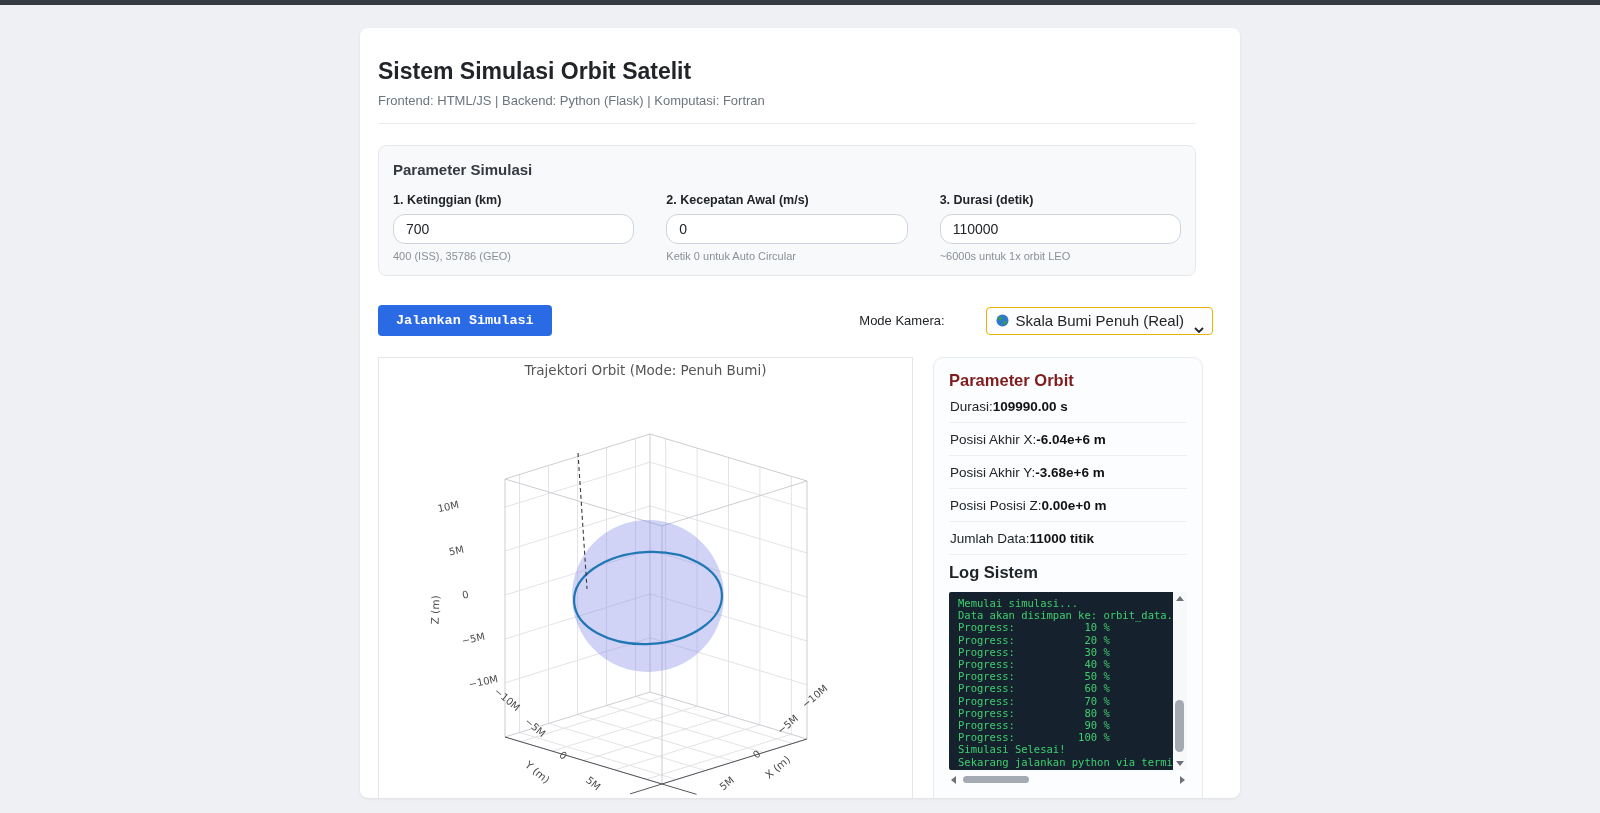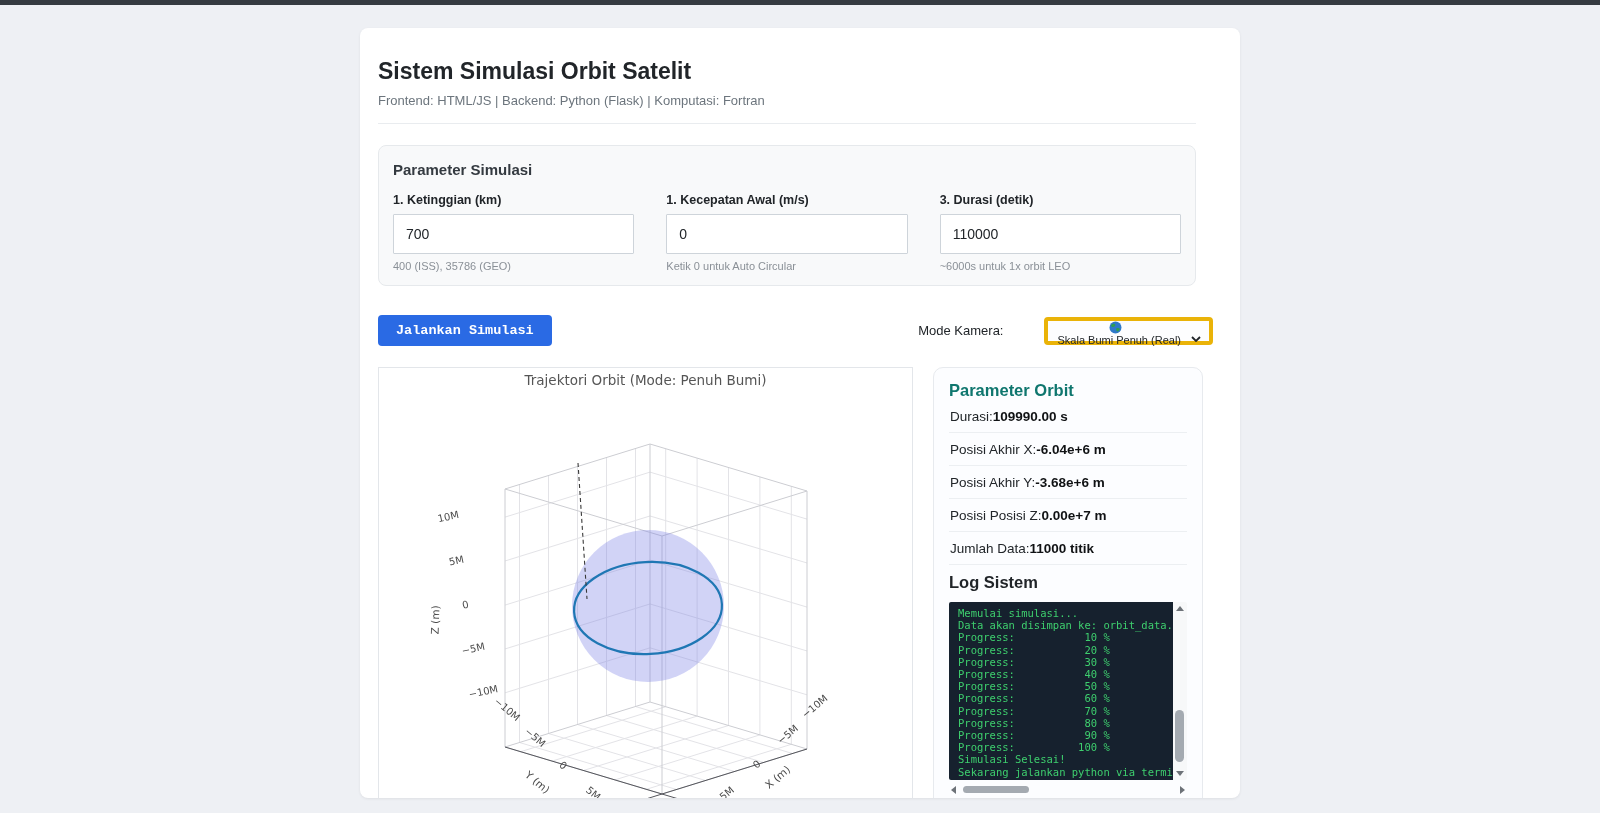--- a/index.html
+++ b/index.html
@@ -27,41 +27,40 @@
   
   .form-card {
     margin:21px 17px 0 0;
     background:#f8f9fa; border:1px solid #e6e9ec; border-radius:8px;
     padding:15px 14px 13px 14px;
   }
   .form-heading { font-size:15px; font-weight:700; color:#343a40; }
   .form-grid { display:grid; grid-template-columns:1fr 1fr 1fr; gap:32px; margin-top:15px; }
   .field-label { font-size:12.5px; font-weight:700; color:#212529; }
   .field-input {
-    width:100%; height:40px; margin-top:7px; padding:4px 12px;
-    border:1px solid #ced4da; border-radius:1px; background:#fff;
+    width:100%; height:30px; margin-top:7px; padding:4px 12px;
+    border:1px solid #ced4da; border-radius:12px; background:#fff;
     font-size:14px; color:#212529; font-family:"Liberation Sans",sans-serif;
   }
   .field-hint { font-size:11px; color:#8a9097; margin-top:6px; }
 
   
   .action-row { margin-top:29px; display:flex; align-items:center; justify-content:space-between; }
   .run-btn {
     background:#2a6ae4; color:#fff; border:none; border-radius:4px;
     font-size:13.5px; font-weight:700; padding:8px 18px; cursor:pointer;
     font-family:Liberation Mono, monospace;
   }
   .camera-group { display:flex; align-items:center;gap:32px; }
   .camera-label { font-size:13px; color:#212529; margin-right:9px; }
   .camera-select {
     position:relative; display:flex; align-items:center;
-    border:4px solid #eab308; border-radius:4px; background:#fdfdfe;
-    height:28px; padding:0 28px 0 9px; font-size:11px; cursor:pointer;
+    border:1px solid #eab308; border-radius:4px; background:#fdfdfe;
+    height:28px; padding:0 28px 0 9px; font-size:15px; cursor:pointer;
     min-width:155px;
-    flex-direction:column;
   }
   .camera-select .globe { margin-right:7px; display:inline-flex; }
   .camera-select .chev { position:absolute; right:8px; top:11px; }
 
   
   .results-row { margin-top:21px; display:flex; gap:20px; }
   .plot-box {
     position:relative; width:535px; height:459px;
     border:1px solid #e3e6ea; background:#fff; flex:none;
   }
@@ -74,21 +73,21 @@
   .wire { stroke:#e3e3e7; stroke-width:1; }
   .edge { stroke:#cccdd2; stroke-width:1; }
   .axline { stroke:#55565c; stroke-width:1; }
 
   
   .side-panel {
     width:270px; height:470px; flex:none; margin-top:0;
     background:#fcfdff; border:1px solid #e7eaee; border-radius:10px;
     padding:13px 15px 10px 15px;
   }
-  .panel-heading { font-size:16.5px; font-weight:700; color:#0f766e; }
+  .panel-heading { font-size:16.5px; font-weight:700; color:#7f1d1d; }
   .param-row {
     display:flex; align-items:center;
     padding:9px 1px 8px 1px; border-bottom:1px solid #eceff2; font-size:13.5px;
   }
   .param-row:first-of-type { margin-top:10px; }
   .param-label { color:#212529; }
   .param-value { font-weight:700; color:#101214; }
   .log-heading { font-size:16.5px; font-weight:700; margin-top:8px; }
 
   .terminal-wrap { margin-top:10px; }
@@ -125,21 +124,21 @@
 
   <div class="form-card">
     <div class="form-heading">Parameter Simulasi</div>
     <div class="form-grid">
       <div>
         <div class="field-label">1. Ketinggian (km)</div>
         <input class="field-input" value="700" style="">
         <div class="field-hint">400 (ISS), 35786 (GEO)</div>
       </div>
       <div>
-        <div class="field-label">1. Kecepatan Awal (m/s)</div>
+        <div class="field-label">2. Kecepatan Awal (m/s)</div>
         <input class="field-input" value="0" style="">
         <div class="field-hint">Ketik 0 untuk Auto Circular</div>
       </div>
       <div>
         <div class="field-label">3. Durasi (detik)</div>
         <input class="field-input" value="110000" style="">
         <div class="field-hint">~6000s untuk 1x orbit LEO</div>
       </div>
     </div>
   </div>
@@ -255,21 +254,21 @@
       <div class="param-row">
         <span class="param-label">Posisi Akhir X:</span>
         <span class="param-value">-6.04e+6 m</span>
       </div>
       <div class="param-row">
         <span class="param-label">Posisi Akhir Y:</span>
         <span class="param-value">-3.68e+6 m</span>
       </div>
       <div class="param-row">
         <span class="param-label">Posisi Posisi Z:</span>
-        <span class="param-value">0.00e+7 m</span>
+        <span class="param-value">0.00e+0 m</span>
       </div>
       <div class="param-row">
         <span class="param-label">Jumlah Data:</span>
         <span class="param-value">11000 titik</span>
       </div>
 
       <div class="log-heading">Log Sistem</div>
 
       <div class="terminal-wrap">
         <div class="terminal">

